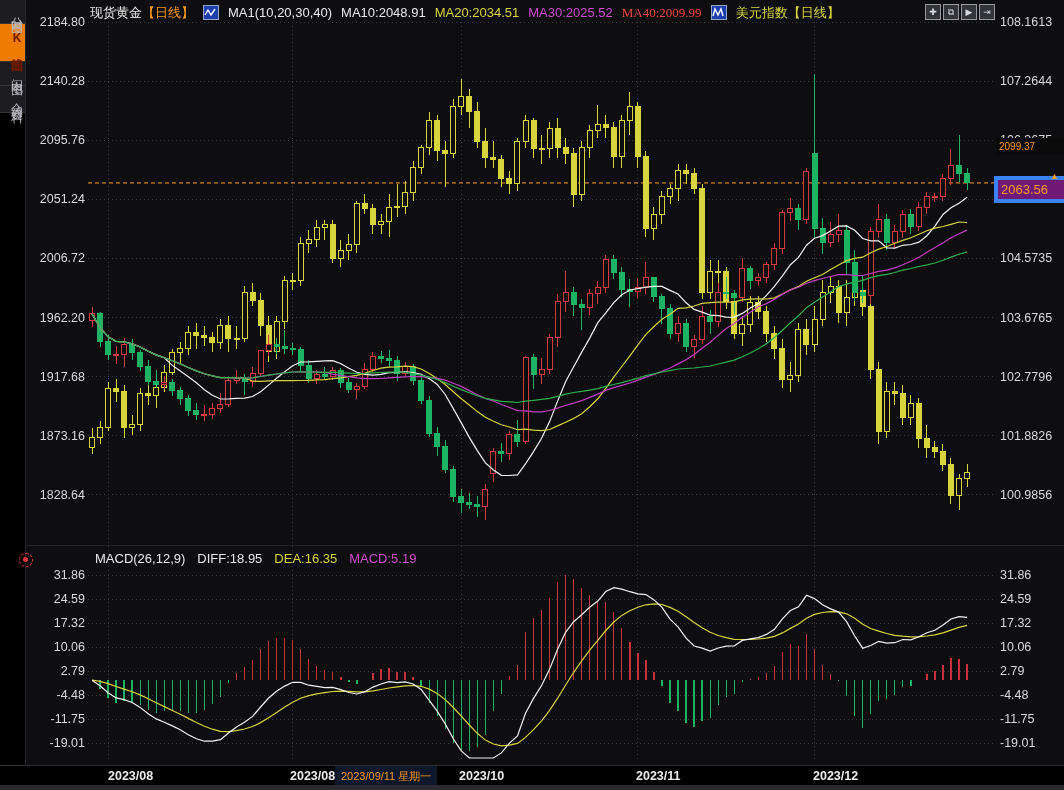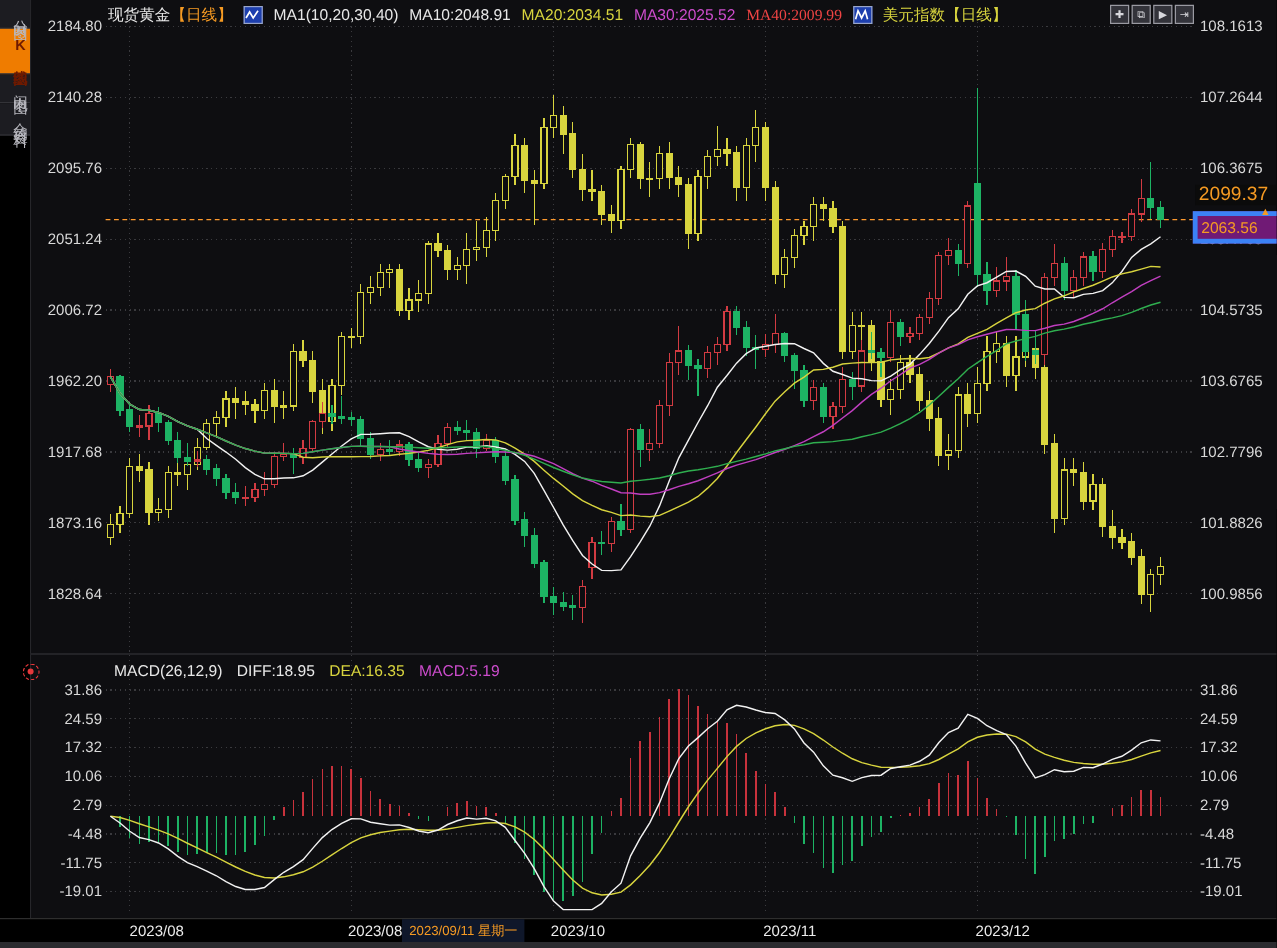--- a/index.html
+++ b/index.html
@@ -16,33 +16,33 @@
        font-size:13px;white-space:nowrap;z-index:5;}
   .c-white{color:#e8e8e8;text-align:right;} .c-orange{color:#f59a23;} .c-yellow{color:#d8d43e;text-align:center;}
   .c-magenta{color:#cc4ccc;} .c-green{color:#ef4444;font-family:Liberation Serif, serif;}
   .mini-chart-icon{display:inline-block;width:14px;height:13px;background:#1d3fae;border:1px solid #9aa6c8;}
   #macd-hdr{position:absolute;left:95px;top:551px;display:flex;gap:12px;font-size:13px;z-index:5;white-space:nowrap;}
   
   #toolbar{position:absolute;left:925px;top:4px;display:flex;gap:2px;z-index:6;}
   .tb-btn{width:16px;height:16px;box-sizing:border-box;border:1px solid #9a9aa2;background:#33333a;
           color:#d8d8dd;font-size:9px;line-height:14px;text-align:center;cursor:pointer;}
   
-  #hi-box{position:absolute;left:996px;top:154px;width:66px;height:17px;background:#0b0b0b;color:#f59a23;
-          font-size:16px;line-height:17px;padding-left:3px;z-index:6;}
+  #hi-box{position:absolute;left:996px;top:138px;width:66px;height:17px;background:#0b0b0b;color:#f59a23;
+          font-size:10px;line-height:17px;padding-left:3px;z-index:6;}
   #last-box{position:absolute;left:994px;top:176px;width:66px;height:19px;background:#701a75;color:#f59a23;
             border:4px solid #3b82f6;font-size:13px;line-height:19px;padding-left:3px;z-index:6;}
   #last-arrow{position:absolute;left:1050px;top:171px;color:#f59a23;font-size:9px;z-index:7;}
   
   #ind-icon{position:absolute;left:19px;top:553px;width:12px;height:12px;border:1px dashed #e5383b;
             border-radius:50%;z-index:6;cursor:pointer;}
   #ind-icon::after{content:"";position:absolute;left:3px;top:3px;width:5px;height:5px;border-radius:50%;background:#e5383b;}
   
   #bottom-axis{position:absolute;left:0;top:765px;width:1064px;height:20px;background:#000;
                border-top:1px solid #2e2e2e;z-index:4;}
-  .date-lbl{position:absolute;top:3px;font-size:12.5px;font-weight:normal;color:#ececec;z-index:1;}
+  .date-lbl{position:absolute;top:3px;font-size:12.5px;font-weight:bold;color:#ececec;z-index:1;}
   #period-lbl{position:absolute;left:33px;top:3px;font-size:13px;font-weight:bold;color:#f57c00;cursor:pointer;margin-top:24px;}
   #period-lbl .arr{font-size:10px;}
   #sel-date{position:absolute;left:335px;top:0px;height:20px;line-height:20px;background:#0f172a;
             color:#f59a23;font-size:11px;padding:0 6px;z-index:3;}
   #scrollbar{position:absolute;left:0;top:785px;width:1064px;height:5px;background:#2b2b2f;z-index:4;}
   #chart-svg{position:absolute;left:25px;top:0;z-index:1;}
   text{font-family:"Liberation Sans","DejaVu Sans",sans-serif;}
 </style>
 </head>
 <body>

